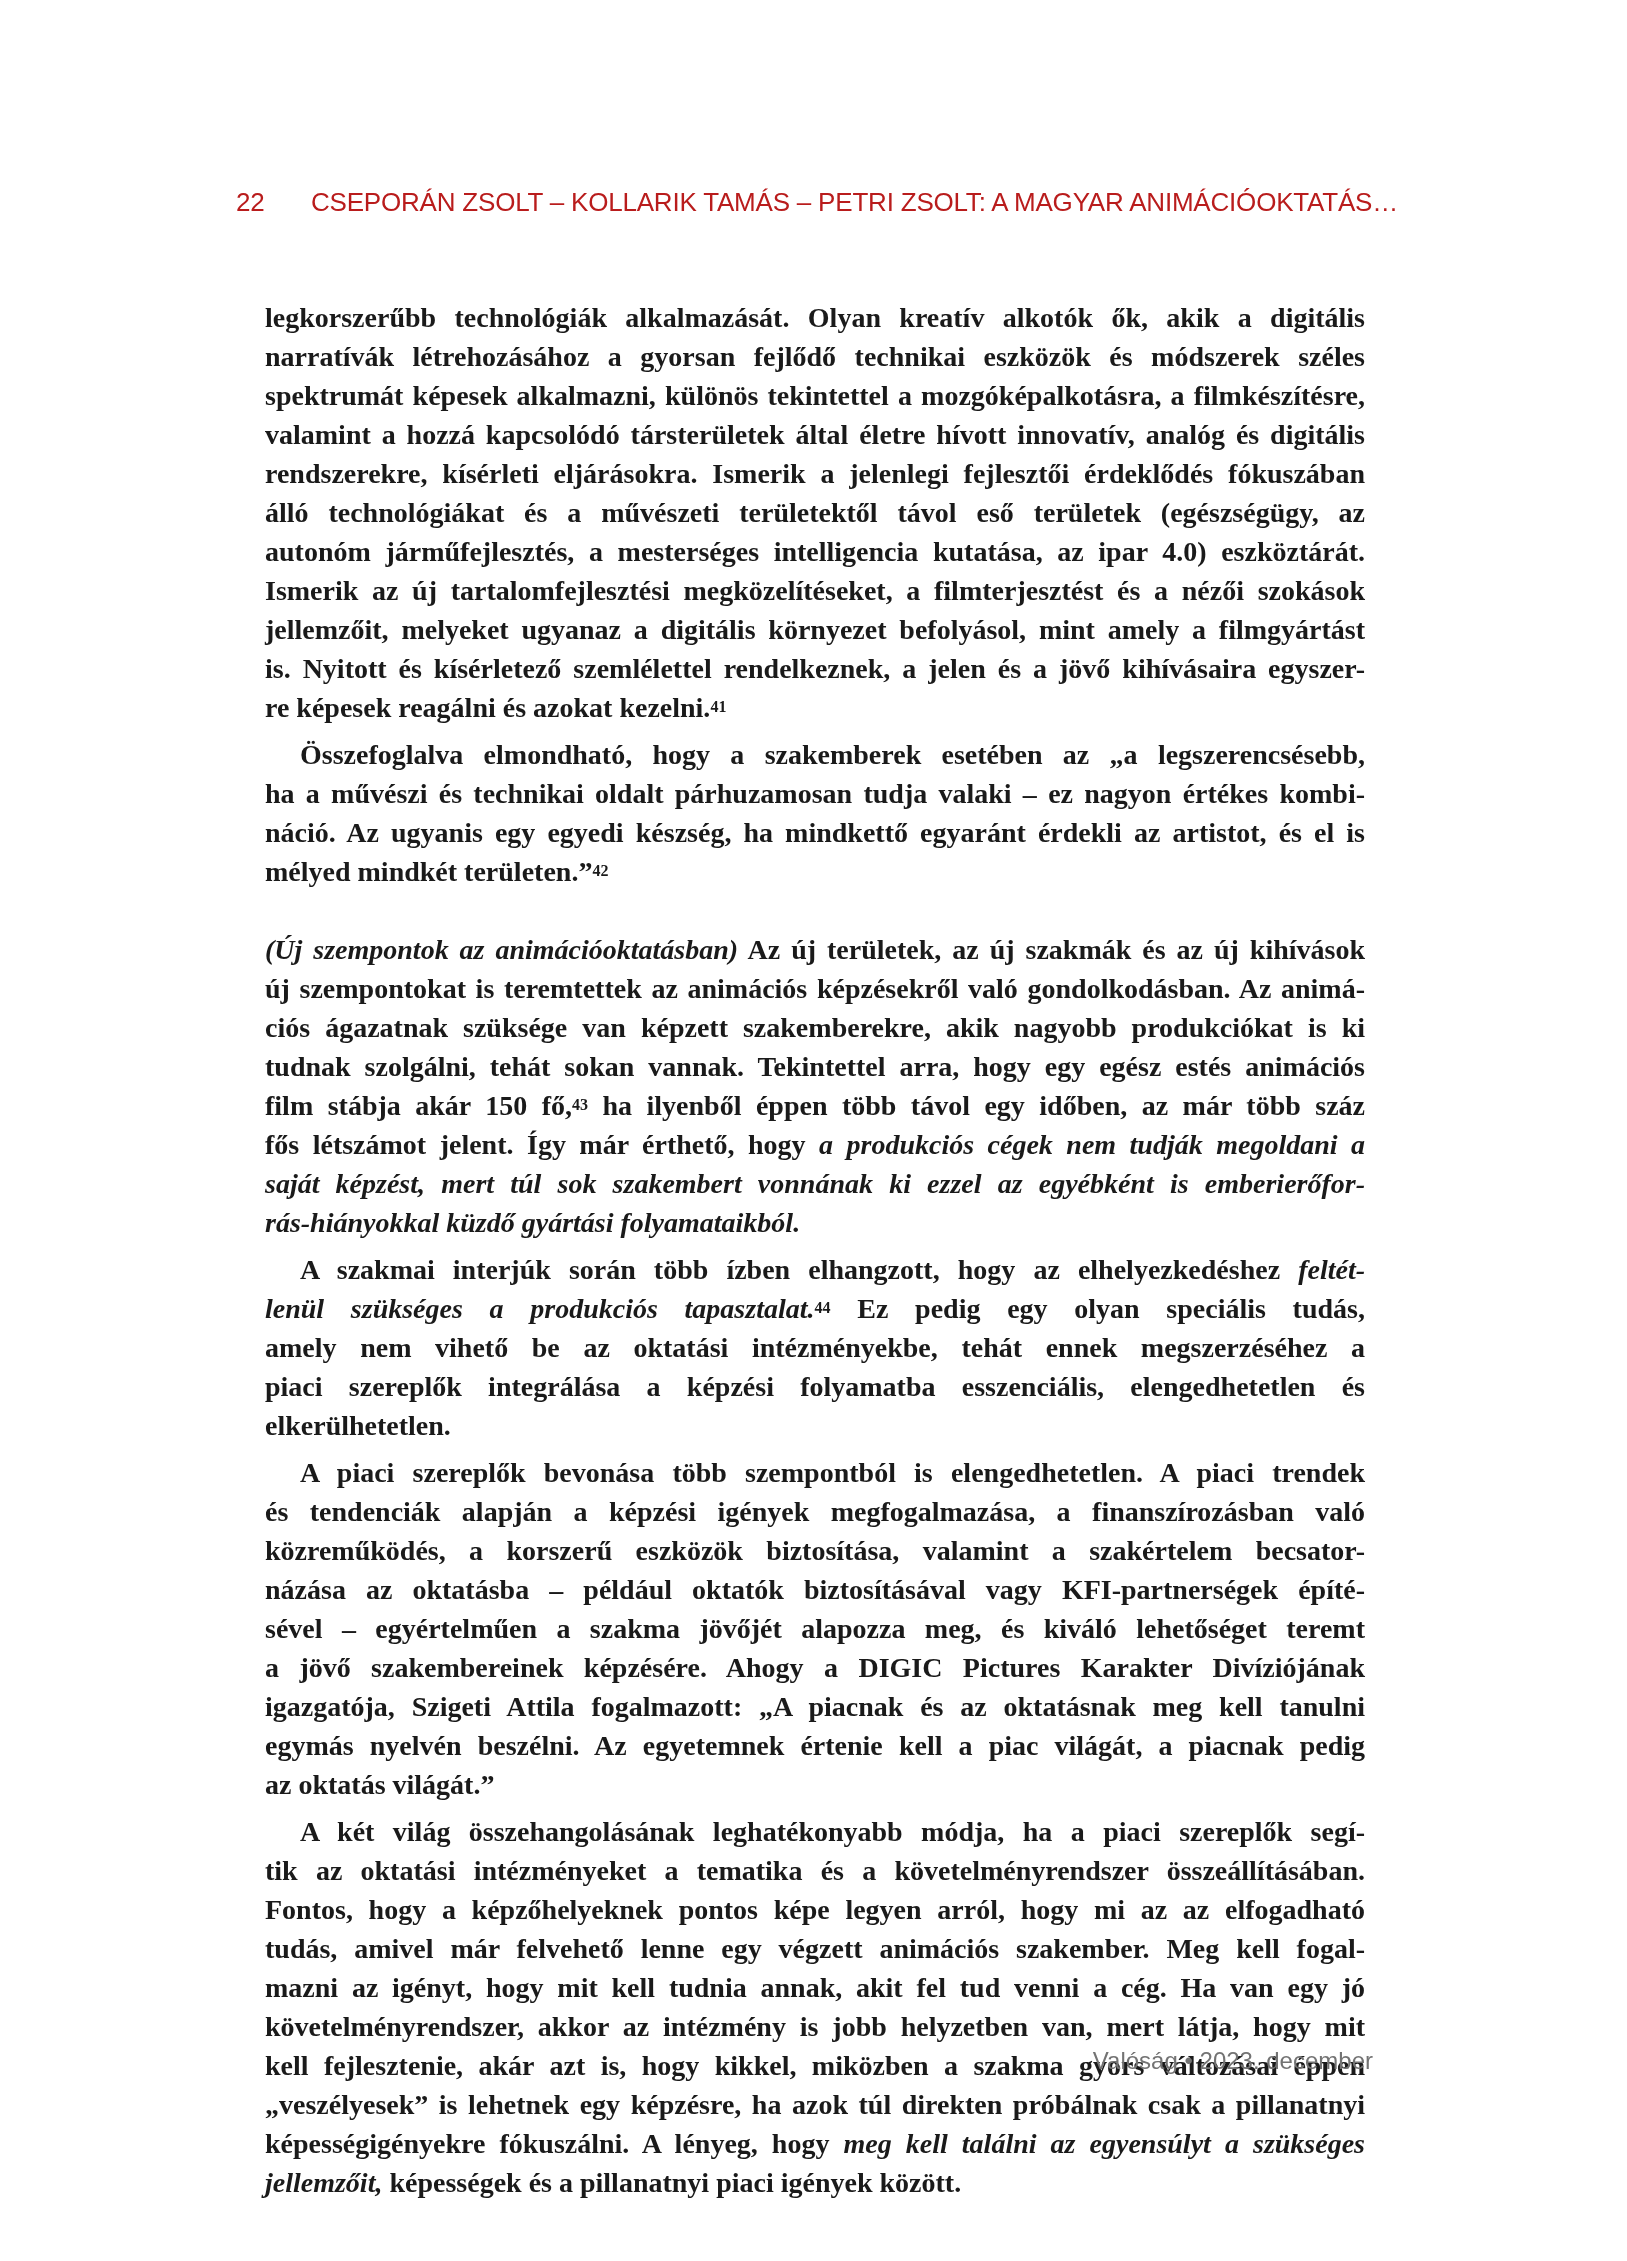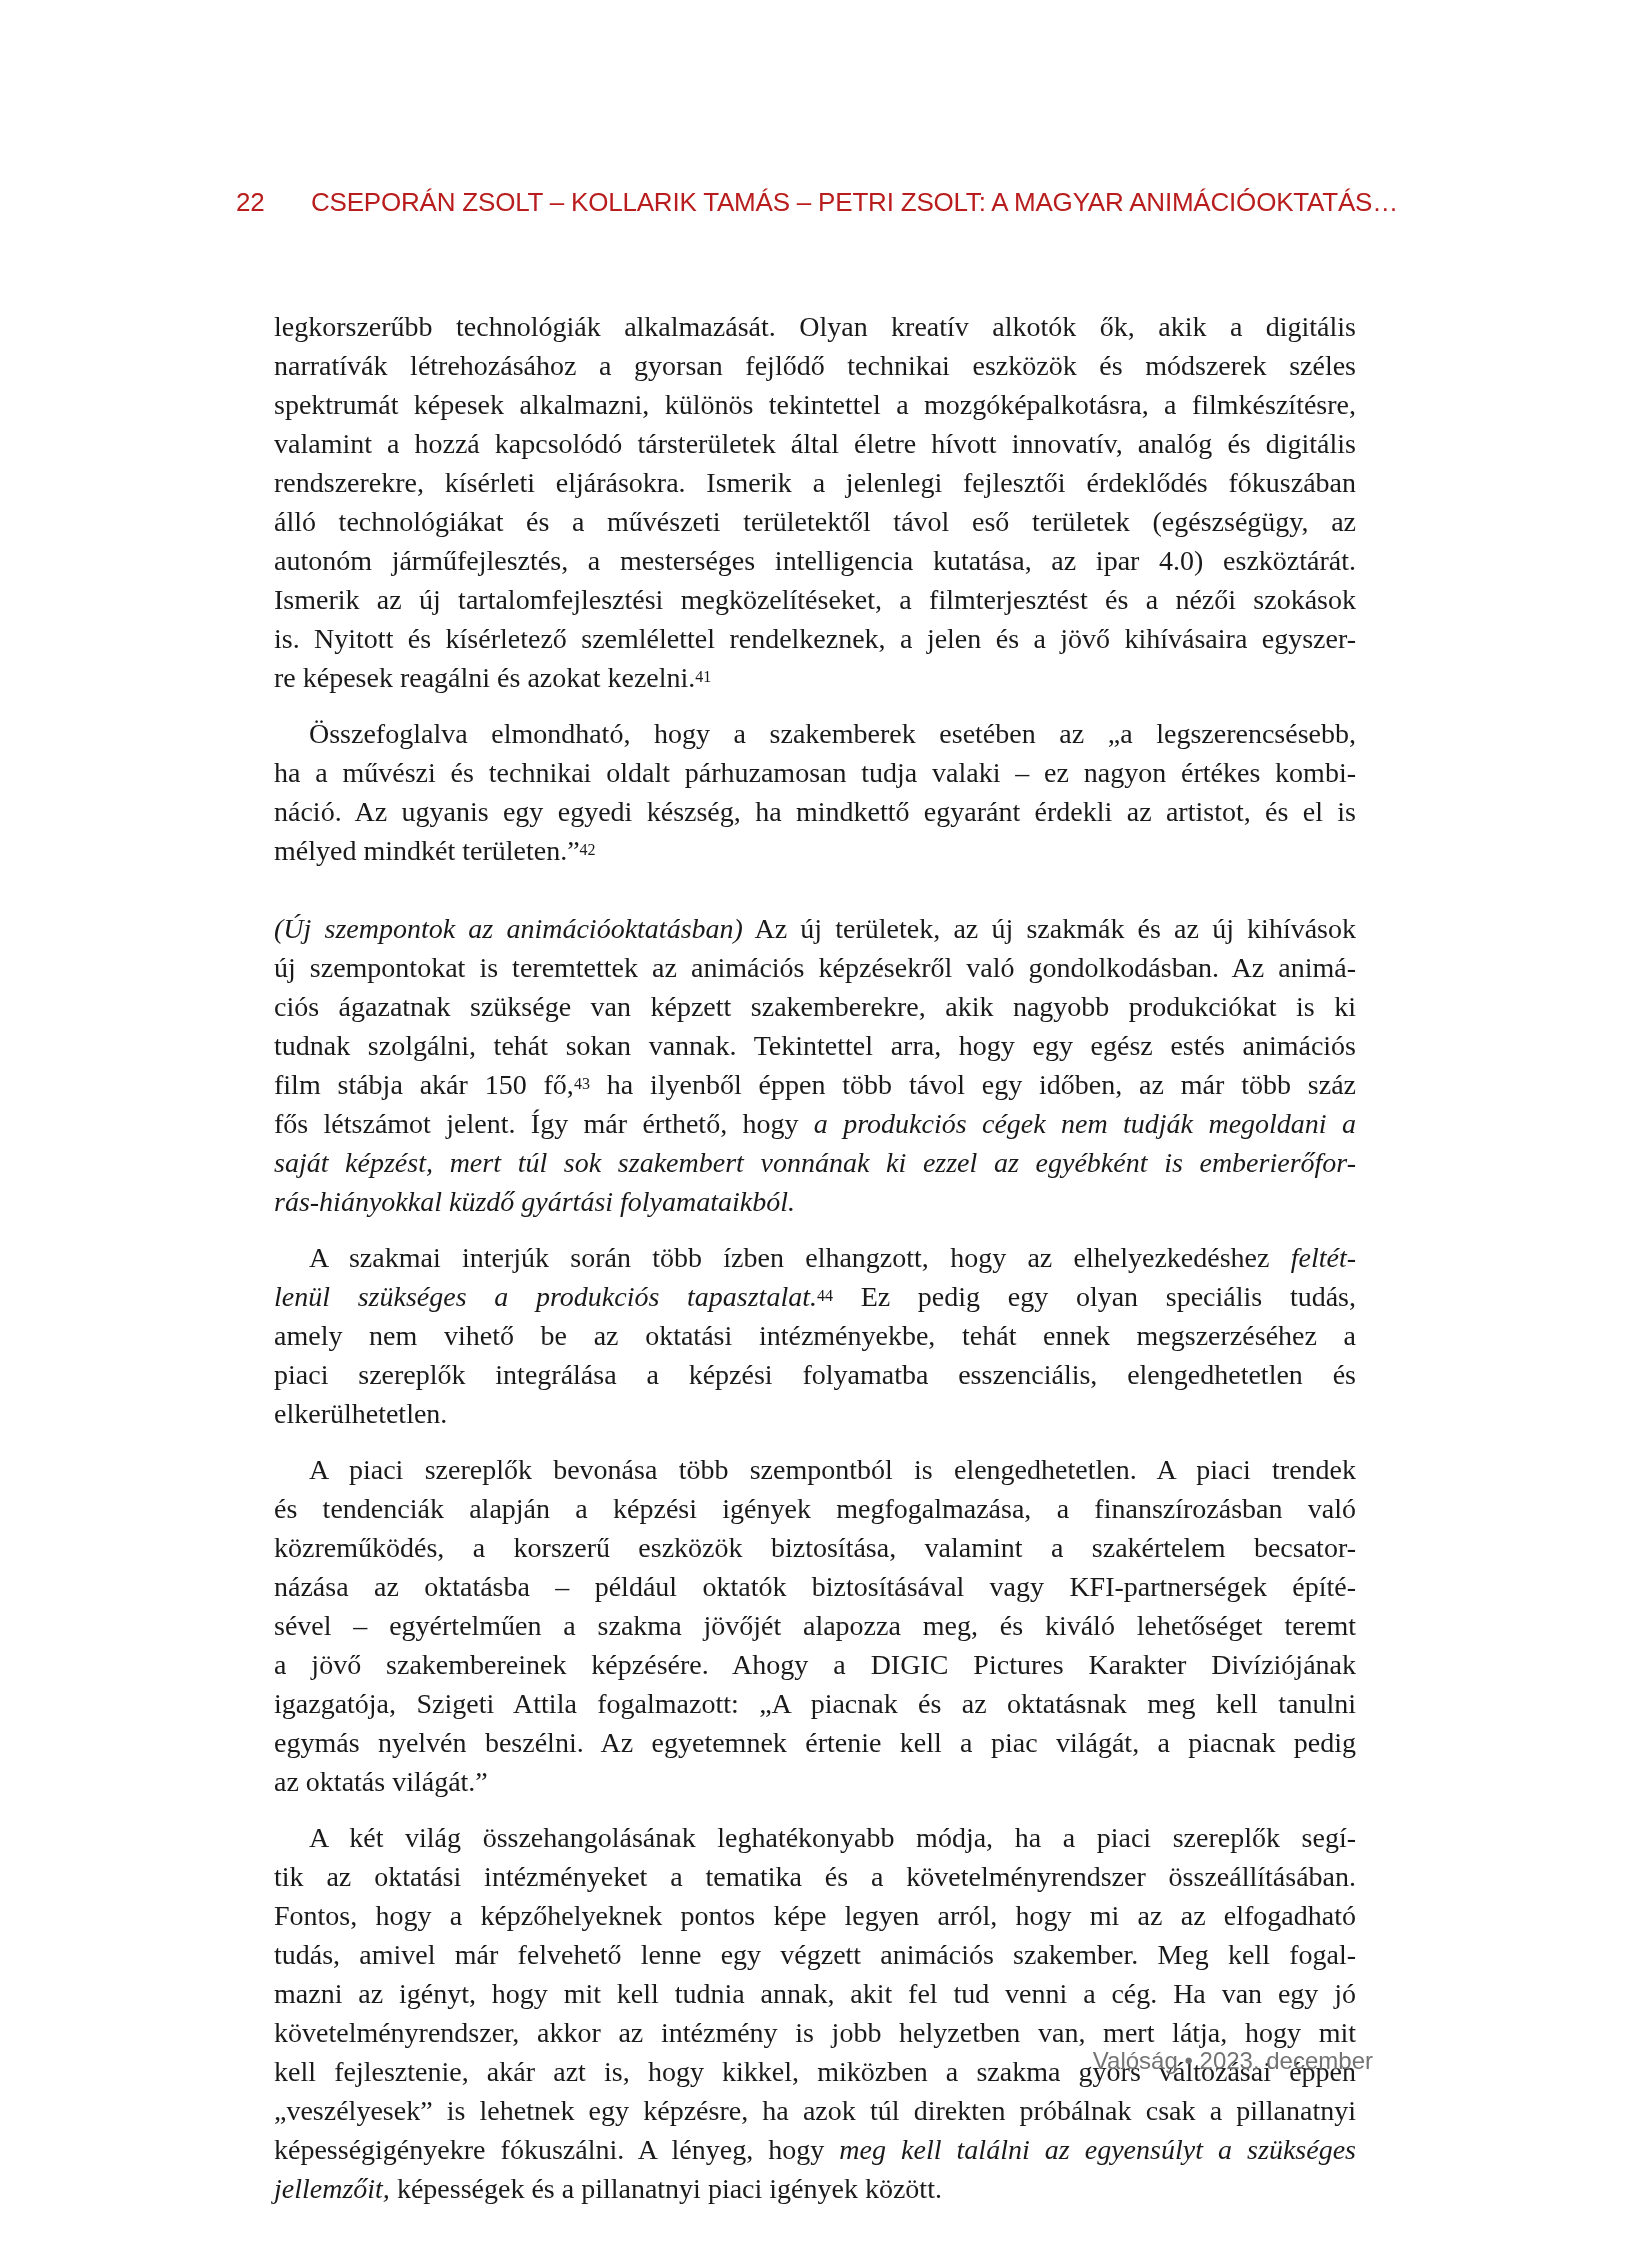--- a/index.html
+++ b/index.html
@@ -8,21 +8,21 @@
     position:absolute; left:236px; top:187px; width:1149px;
     font-family:"Liberation Sans", sans-serif; font-size:26px; letter-spacing:-0.2px;
     color:#b91c1c; white-space:nowrap;
   }
   .running-head .pnum { display:inline-block; width:75px; }
   .body-text {
     position:absolute; left:257px; top:290px; width:1116px;
     font-family:"Liberation Serif", serif; font-size:28px; line-height:39px;
     text-align:justify; color:#1a1a1a;
   }
-  .body-text p { margin:17px; text-indent:0; }
+  .body-text p { margin:8px; text-indent:0;font-weight:bold; }
   .body-text p.indent { text-indent:35px; }
   .body-text p.gap { margin-top:39px; }
   .body-text .line { display:block; text-align:justify; text-align-last:justify; white-space:nowrap; }
   .body-text .line.last { text-align-last:left; }
   .body-text i { font-style:italic; }
   .body-text sup { font-size:16px; vertical-align:top; position:relative; top:-1.5px; }
   .footer {
     position:absolute; right:255px; top:2047px;
     font-family:"Liberation Sans", sans-serif; font-size:24px; color:#737373; white-space:nowrap;
   }
@@ -38,20 +38,21 @@
 
   <p>
     <span class="line">legkorszerűbb technológiák alkalmazását. Olyan kreatív alkotók ők, akik a digitális</span>
     <span class="line">narratívák létrehozásához a gyorsan fejlődő technikai eszközök és módszerek széles</span>
     <span class="line">spektrumát képesek alkalmazni, különös tekintettel a mozgóképalkotásra, a filmkészítésre,</span>
     <span class="line">valamint a hozzá kapcsolódó társterületek által életre hívott innovatív, analóg és digitális</span>
     <span class="line">rendszerekre, kísérleti eljárásokra. Ismerik a jelenlegi fejlesztői érdeklődés fókuszában</span>
     <span class="line">álló technológiákat és a művészeti területektől távol eső területek (egészségügy, az</span>
     <span class="line">autonóm járműfejlesztés, a mesterséges intelligencia kutatása, az ipar 4.0) eszköztárát.</span>
     <span class="line">Ismerik az új tartalomfejlesztési megközelítéseket, a filmterjesztést és a nézői szokások</span>
+    <span class="line">jellemzőit, melyeket ugyanaz a digitális környezet befolyásol, mint amely a filmgyártást</span>
     <span class="line">is. Nyitott és kísérletező szemlélettel rendelkeznek, a jelen és a jövő kihívásaira egyszer-</span>
     <span class="line last"><span>re képesek reagálni és azokat kezelni.</span><sup>41</sup></span>
   </p>
 
   <p class="indent">
     <span class="line">Összefoglalva elmondható, hogy a szakemberek esetében az „a legszerencsésebb,</span>
     <span class="line" style="text-indent:0">ha a művészi és technikai oldalt párhuzamosan tudja valaki – ez nagyon értékes kombi-</span>
     <span class="line" style="text-indent:0">náció. Az ugyanis egy egyedi készség, ha mindkettő egyaránt érdekli az artistot, és el is</span>
     <span class="line last" style="text-indent:0"><span>mélyed mindkét területen.”</span><sup>42</sup></span>
   </p>

